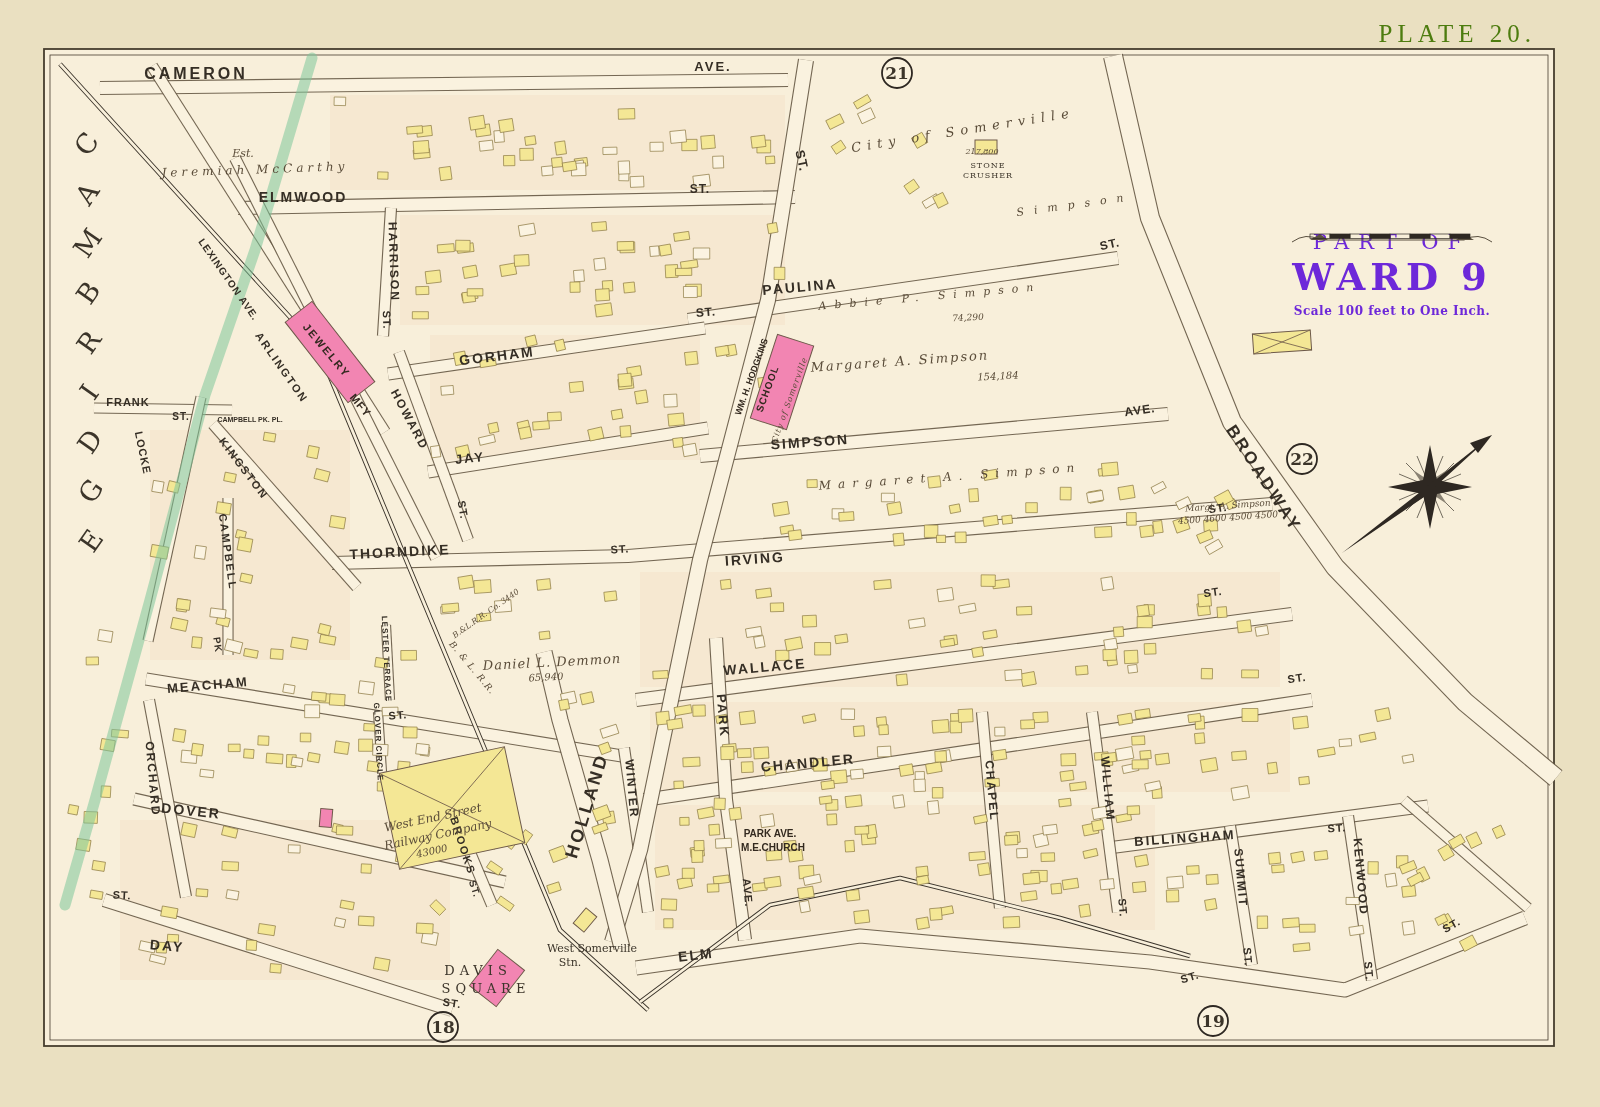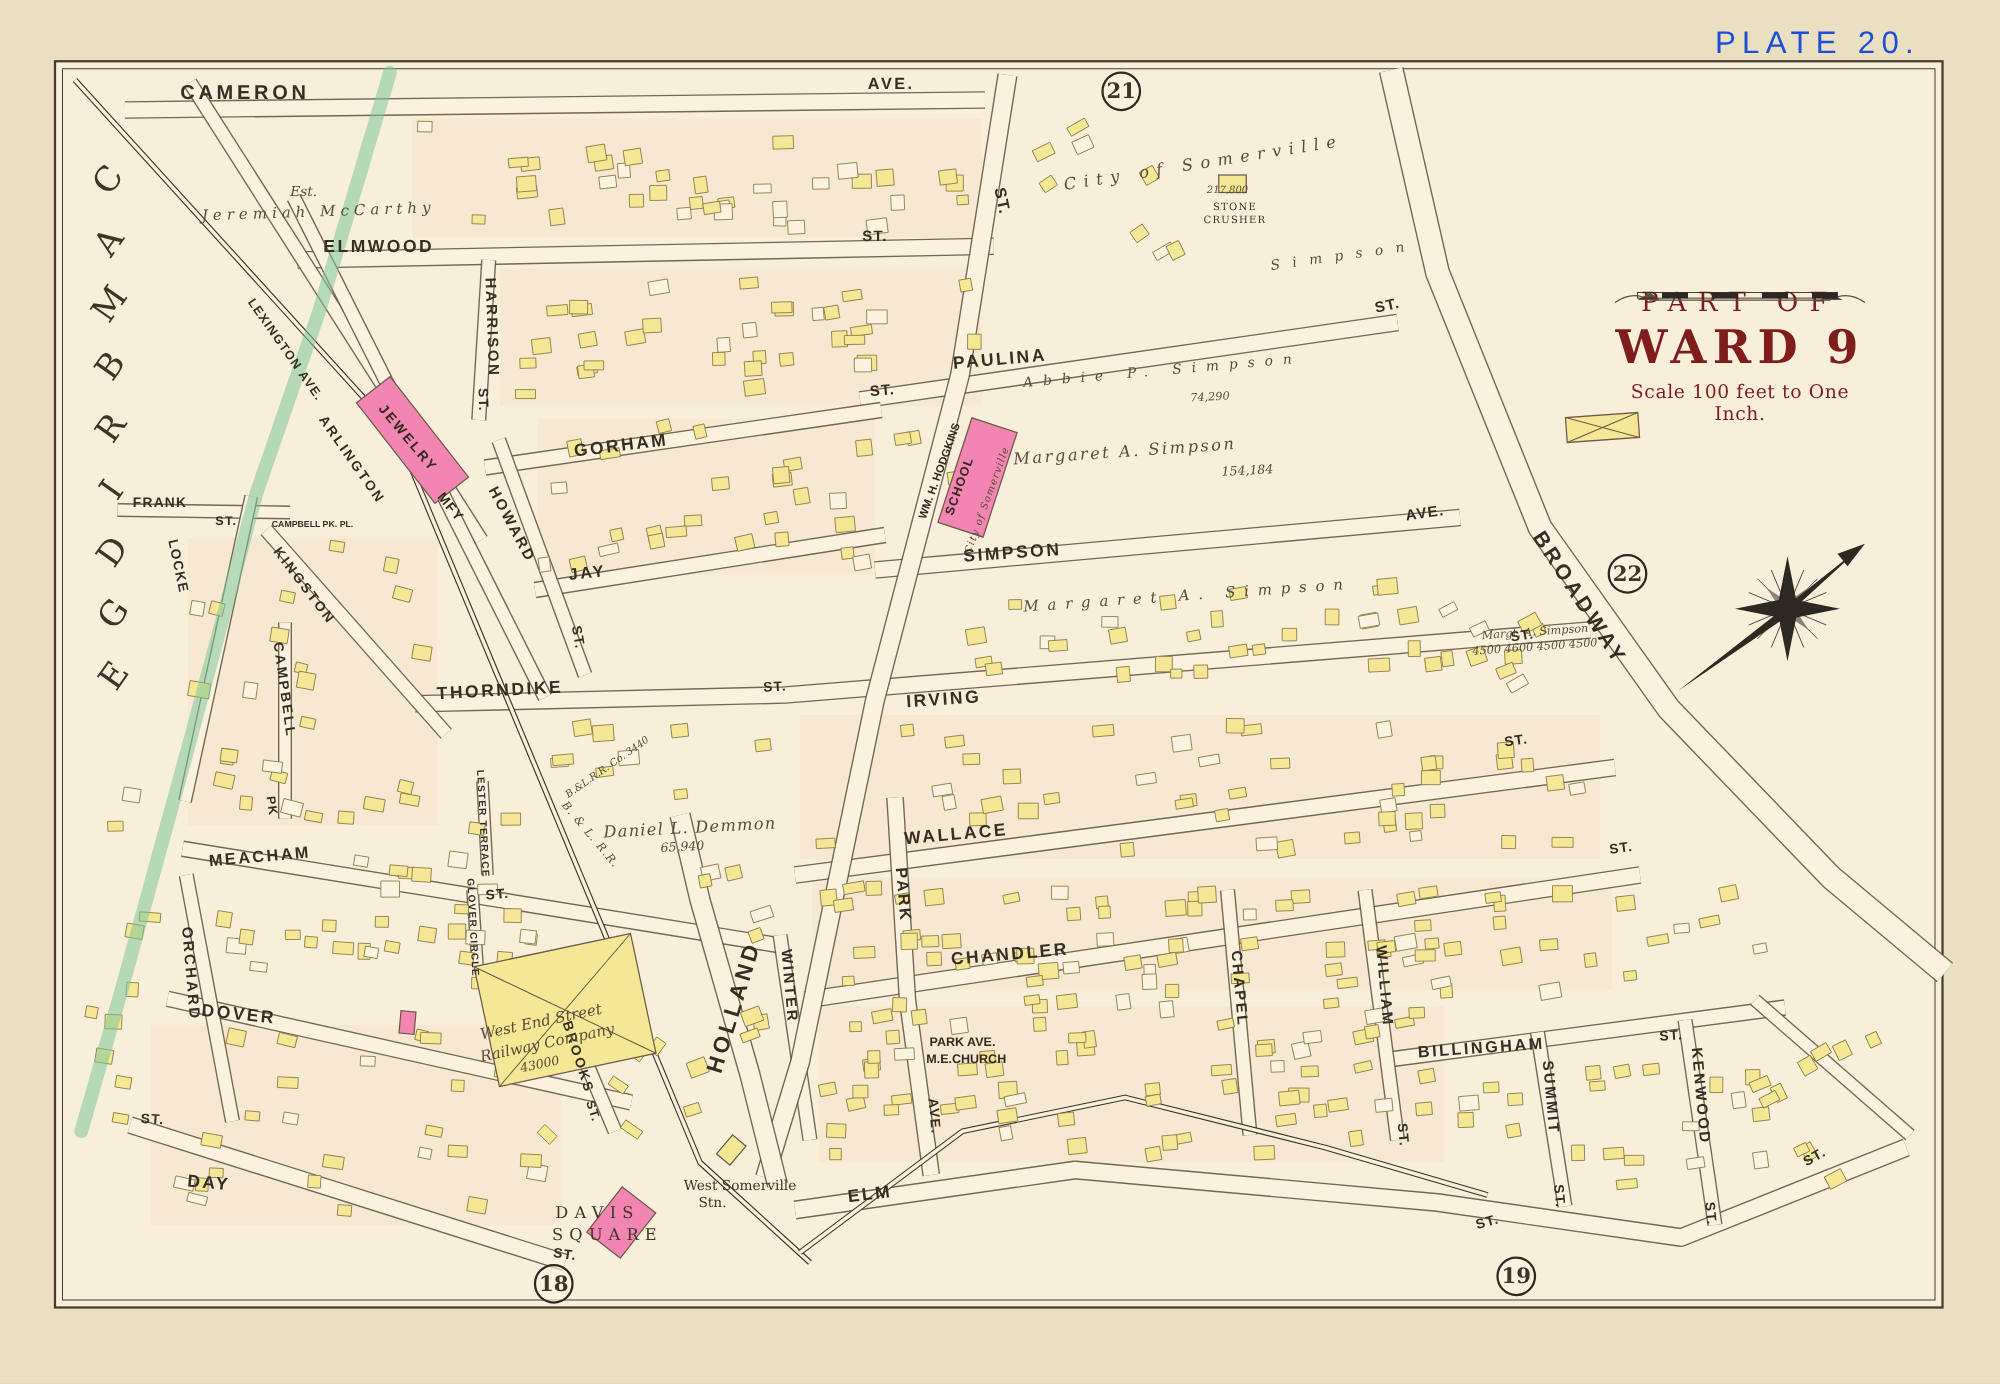--- a/index.html
+++ b/index.html
@@ -5,25 +5,25 @@
   html,body{margin:0;padding:0;background:#d8cda8;}
   .stage{position:relative;width:1600px;height:1107px;background:#eae0c1;overflow:hidden;
          font-family:"Liberation Sans",sans-serif;}
   svg{position:absolute;left:0;top:0;}
   text{user-select:none;}
   .lbl-st{font-family:"Liberation Sans",sans-serif;font-weight:700;fill:#352e25;}
   .lbl-own{font-family:"DejaVu Serif",serif;font-style:italic;fill:#5a4c39;}
   .lbl-cap{font-family:"DejaVu Serif",serif;fill:#3c352a;}
   .lbl-sans{font-family:"Liberation Sans",sans-serif;font-weight:700;fill:#33291f;}
   .plate-label{position:absolute;top:20px;left:1340px;width:196px;text-align:right;
-       font-family:Liberation Sans, sans-serif;font-size:25px;letter-spacing:5px;color:#1d4ed8;}
-  .title-block{position:absolute;left:1282px;top:230px;width:220px;text-align:center;color:#7f1d1d;}
+       font-family:Liberation Serif, serif;font-size:25px;letter-spacing:5px;color:#4d7c0f;}
+  .title-block{position:absolute;left:1282px;top:230px;width:220px;text-align:center;color:#6d28d9;}
   .part-of{font-family:"DejaVu Serif",serif;font-size:21px;letter-spacing:9px;}
   .ward{font-family:"DejaVu Serif",serif;font-weight:bold;font-size:37px;letter-spacing:5px;margin-top:1px;}
-  .scale-note{font-family:"DejaVu Serif",serif;font-size:15px;margin-top:5px;letter-spacing:.5px;}
+  .scale-note{font-family:"DejaVu Serif",serif;font-size:12px;margin-top:5px;letter-spacing:.5px;font-weight:bold;}
   .watermark{position:absolute;left:252px;top:868px;font-size:100px;font-weight:800;
        color:rgba(255,255,255,.55);letter-spacing:1px;white-space:nowrap;
        font-family:"Liberation Sans",sans-serif;pointer-events:none;}
 </style>
 </head>
 <body>
 
 <div class="stage">
 
   <svg id="map-svg" width="1600" height="1107" viewBox="0 0 1600 1107">

